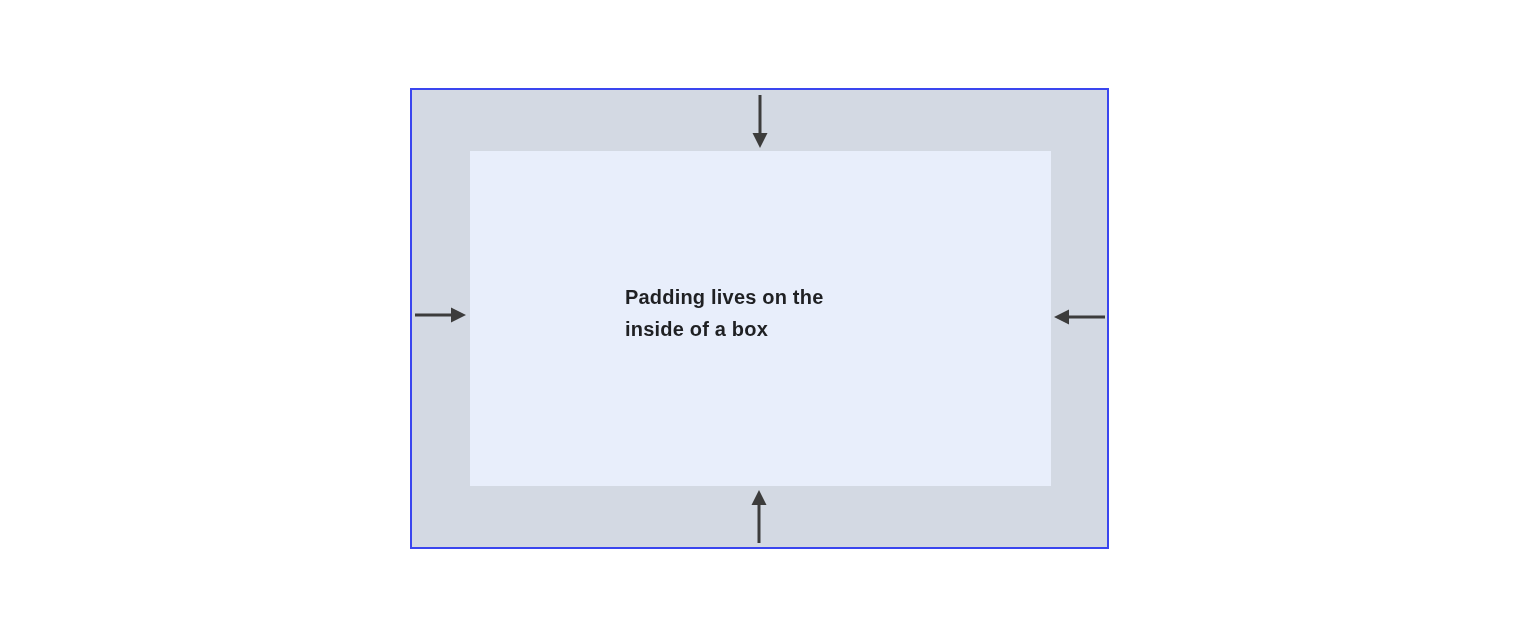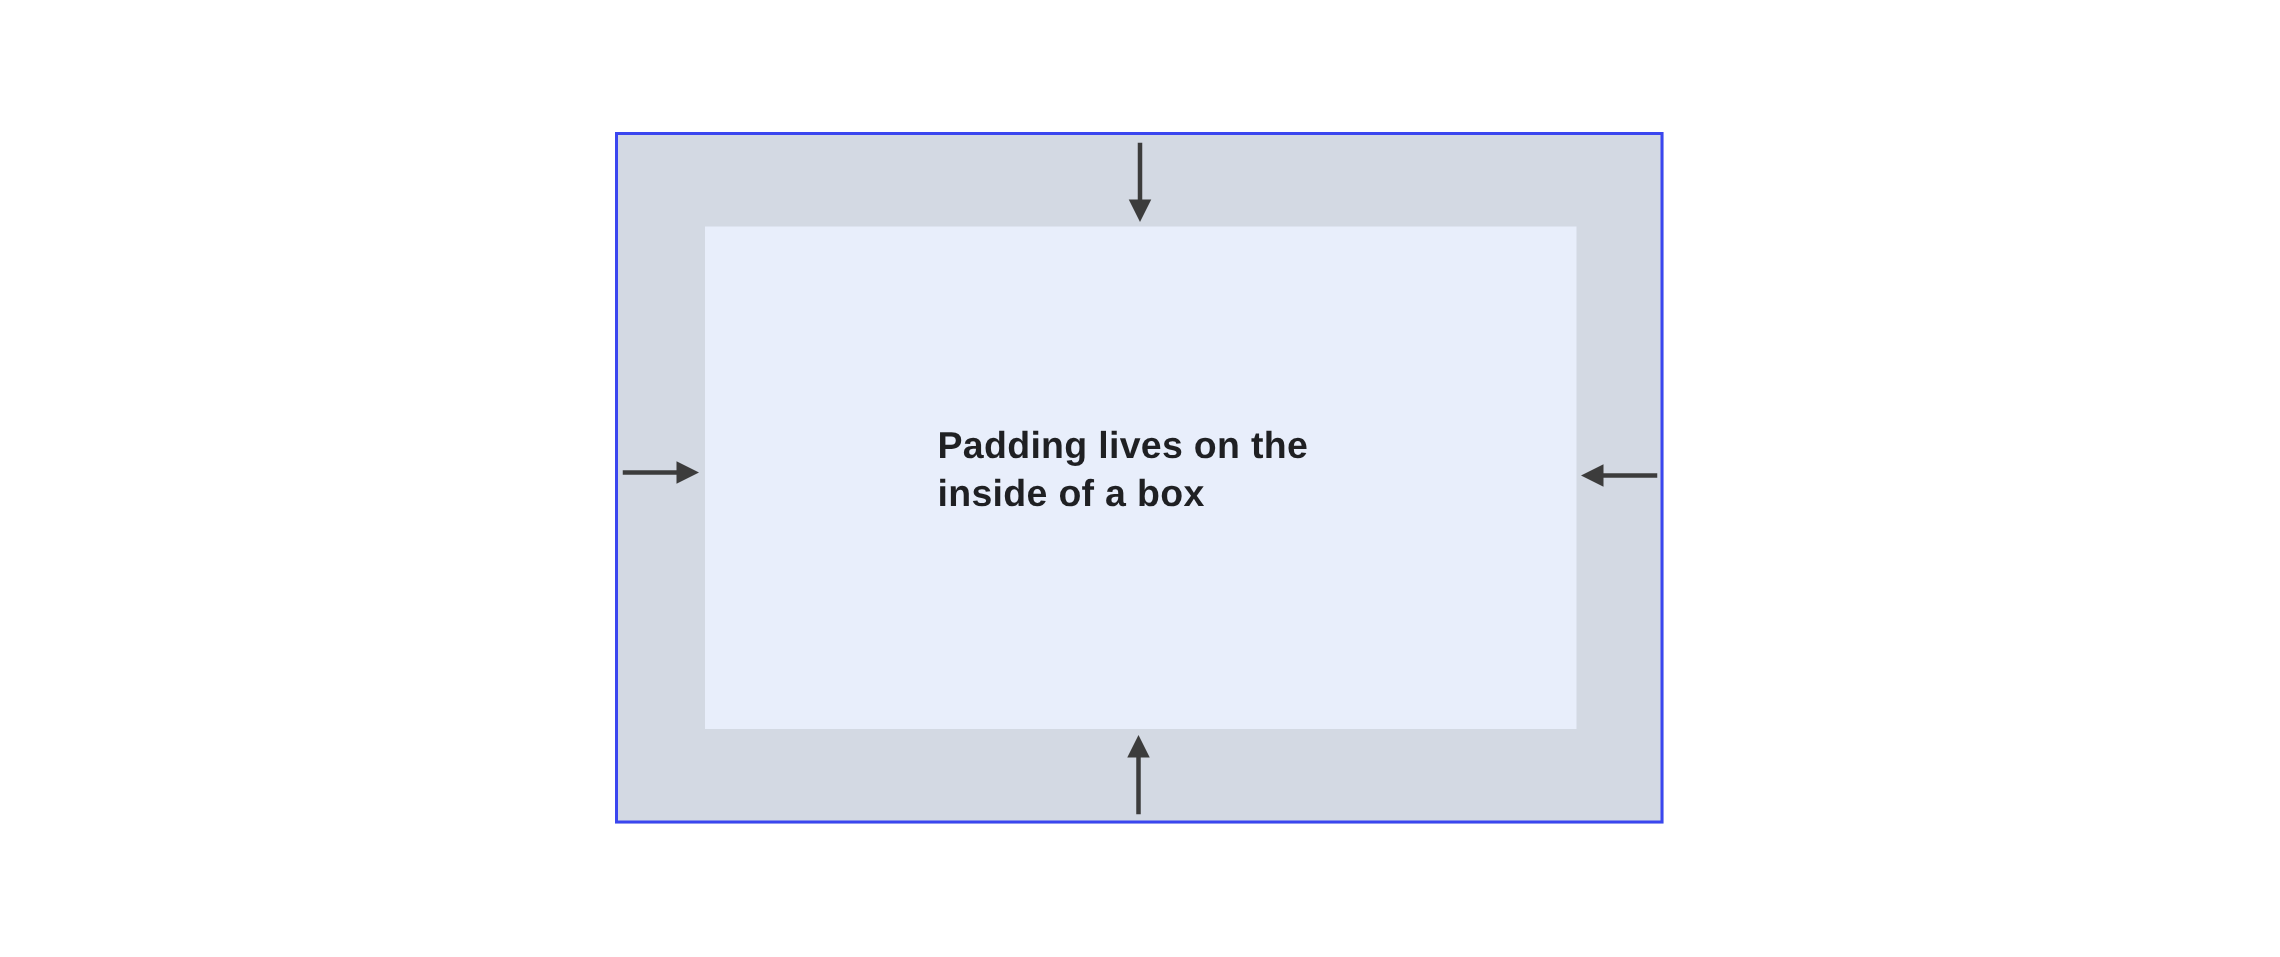--- a/index.html
+++ b/index.html
@@ -36,21 +36,21 @@
     left: 470px;
     top: 151px;
     width: 581px;
     height: 335px;
     background: var(--content-area-bg);
   }
   .content-label {
     position: absolute;
     left: 625px;
     top: 281px;
-    font-size: 25px;
+    font-size: 20px;
     line-height: 32px;
     font-weight: bold;
     color: var(--text-color);
     white-space: pre-line;
     letter-spacing: 0.2px;
   }
   .arrow {
     position: absolute;
     color: var(--arrow-color);
     display: block;

